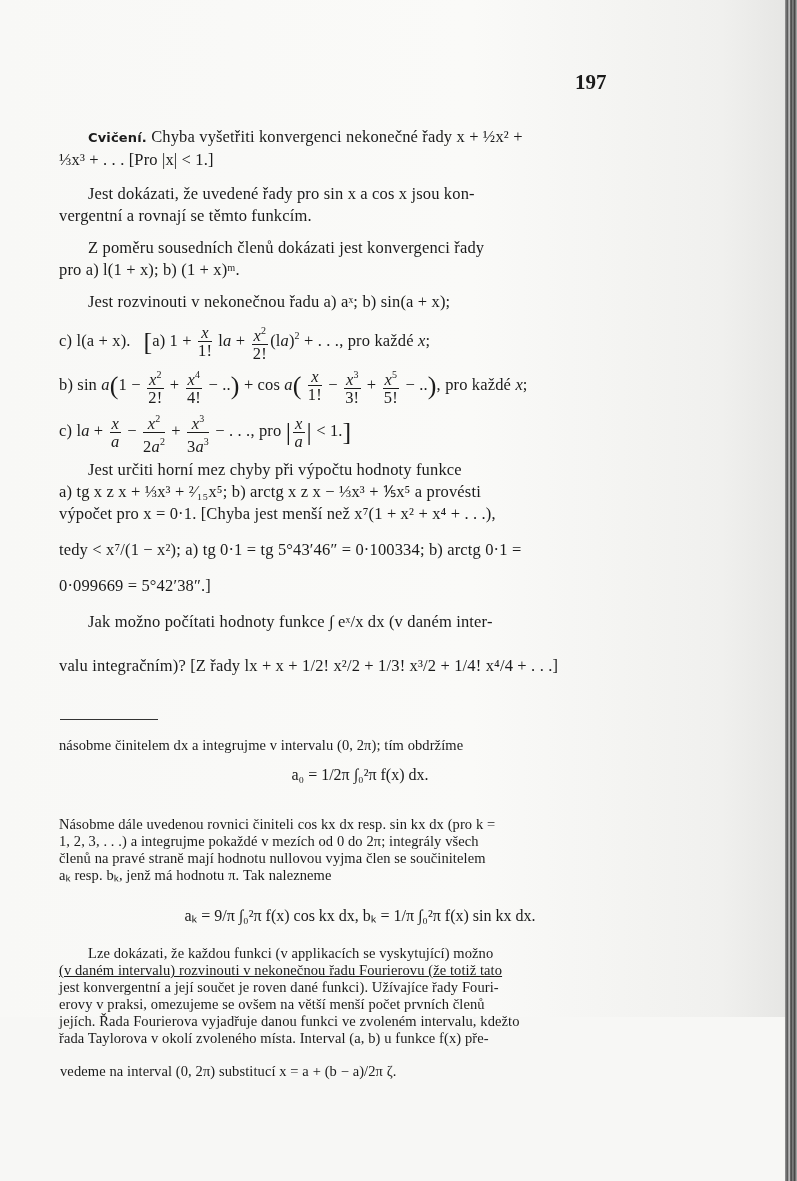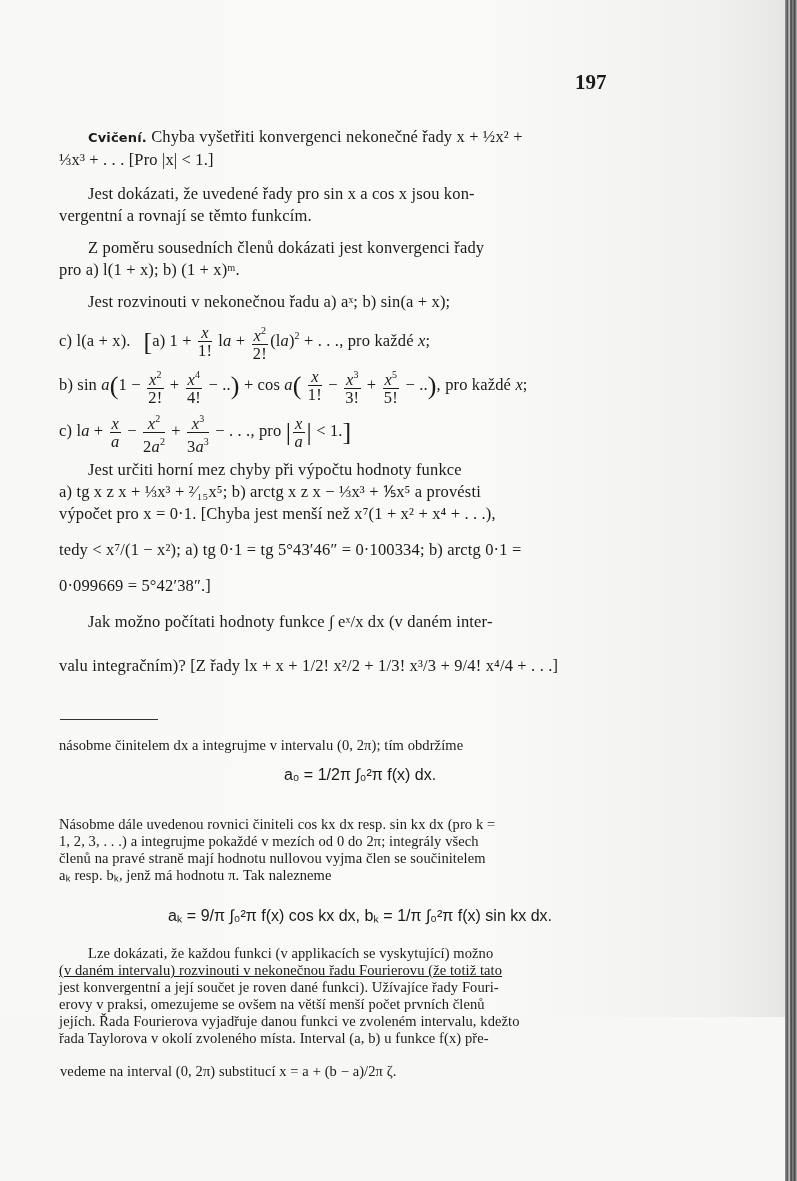--- a/index.html
+++ b/index.html
@@ -14,21 +14,21 @@
         line-height:20px;white-space:nowrap;letter-spacing:0.15px;}
   .small{font-size:14.5px;line-height:18px;letter-spacing:0.1px;}
   .ind{padding-left:29px;}
   .sans{font-family:"DejaVu Sans","Liberation Sans",sans-serif;font-weight:bold;font-size:13px;}
   i{font-style:italic;}
   .frac{display:inline-block;vertical-align:middle;text-align:center;margin:0 2px;}
   .frac span{display:block;line-height:17px;}
   .frac .num{border-bottom:1px solid #1a1a1a;padding:0 2px;}
   .big{font-size:26px;vertical-align:middle;line-height:20px;}
   .rule{position:absolute;left:60px;top:719px;width:98px;height:1px;background:#333;}
-  .center{position:absolute;text-align:center;font-family:Liberation Sans, sans-serif;font-size:16px;white-space:nowrap;}
+  .center{position:absolute;text-align:center;font-family:Liberation Serif, serif;font-size:16px;white-space:nowrap;}
   sup{font-size:10px;}
 </style>
 </head>
 <body>
 
 <div class="page">
 
   <div class="pnum">197</div>
 
   <div class="line ind" style="top:127px;">
@@ -69,21 +69,21 @@
     <span class="big">|</span><span class="frac"><span class="num"><i>x</i></span><span><i>a</i></span></span><span class="big">|</span> &lt; 1.<span class="big">]</span>
   </div>
 
   <div class="line ind" style="top:460px;">Jest určiti horní mez chyby při výpočtu hodnoty funkce</div>
   <div class="line" style="top:482px;">a) tg x z x + ⅓x³ + ²⁄₁₅x⁵; b) arctg x z x − ⅓x³ + ⅕x⁵ a provésti</div>
   <div class="line" style="top:504px;">výpočet pro x = 0·1. [Chyba jest menší než x⁷(1 + x² + x⁴ + . . .),</div>
   <div class="line" style="top:540px;">tedy &lt; x⁷/(1 − x²); a) tg 0·1 = tg 5°43′46″ = 0·100334; b) arctg 0·1 =</div>
   <div class="line" style="top:576px;">0·099669 = 5°42′38″.]</div>
 
   <div class="line ind" style="top:612px;">Jak možno počítati hodnoty funkce ∫ eˣ/x dx (v daném inter-</div>
-  <div class="line" style="top:656px;">valu integračním)? [Z řady lx + x + 1/2! x²/2 + 1/3! x³/3 + 9/4! x⁴/4 + . . .]</div>
+  <div class="line" style="top:656px;">valu integračním)? [Z řady lx + x + 1/2! x²/2 + 1/3! x³/2 + 1/4! x⁴/4 + . . .]</div>
 
   <div class="rule"></div>
 
   <div class="line small" style="top:736px;">násobme činitelem dx a integrujme v intervalu (0, 2π); tím obdržíme</div>
   <div class="center" style="left:210px;top:766px;width:300px;">a₀ = 1/2π ∫₀²π f(x) dx.</div>
 
   <div class="line small" style="top:815px;">Násobme dále uvedenou rovnici činiteli cos kx dx resp. sin kx dx (pro k =</div>
   <div class="line small" style="top:832px;">1, 2, 3, . . .) a integrujme pokaždé v mezích od 0 do 2π; integrály všech</div>
   <div class="line small" style="top:849px;">členů na pravé straně mají hodnotu nullovou vyjma člen se součinitelem</div>
   <div class="line small" style="top:866px;">aₖ resp. bₖ, jenž má hodnotu π. Tak nalezneme</div>

